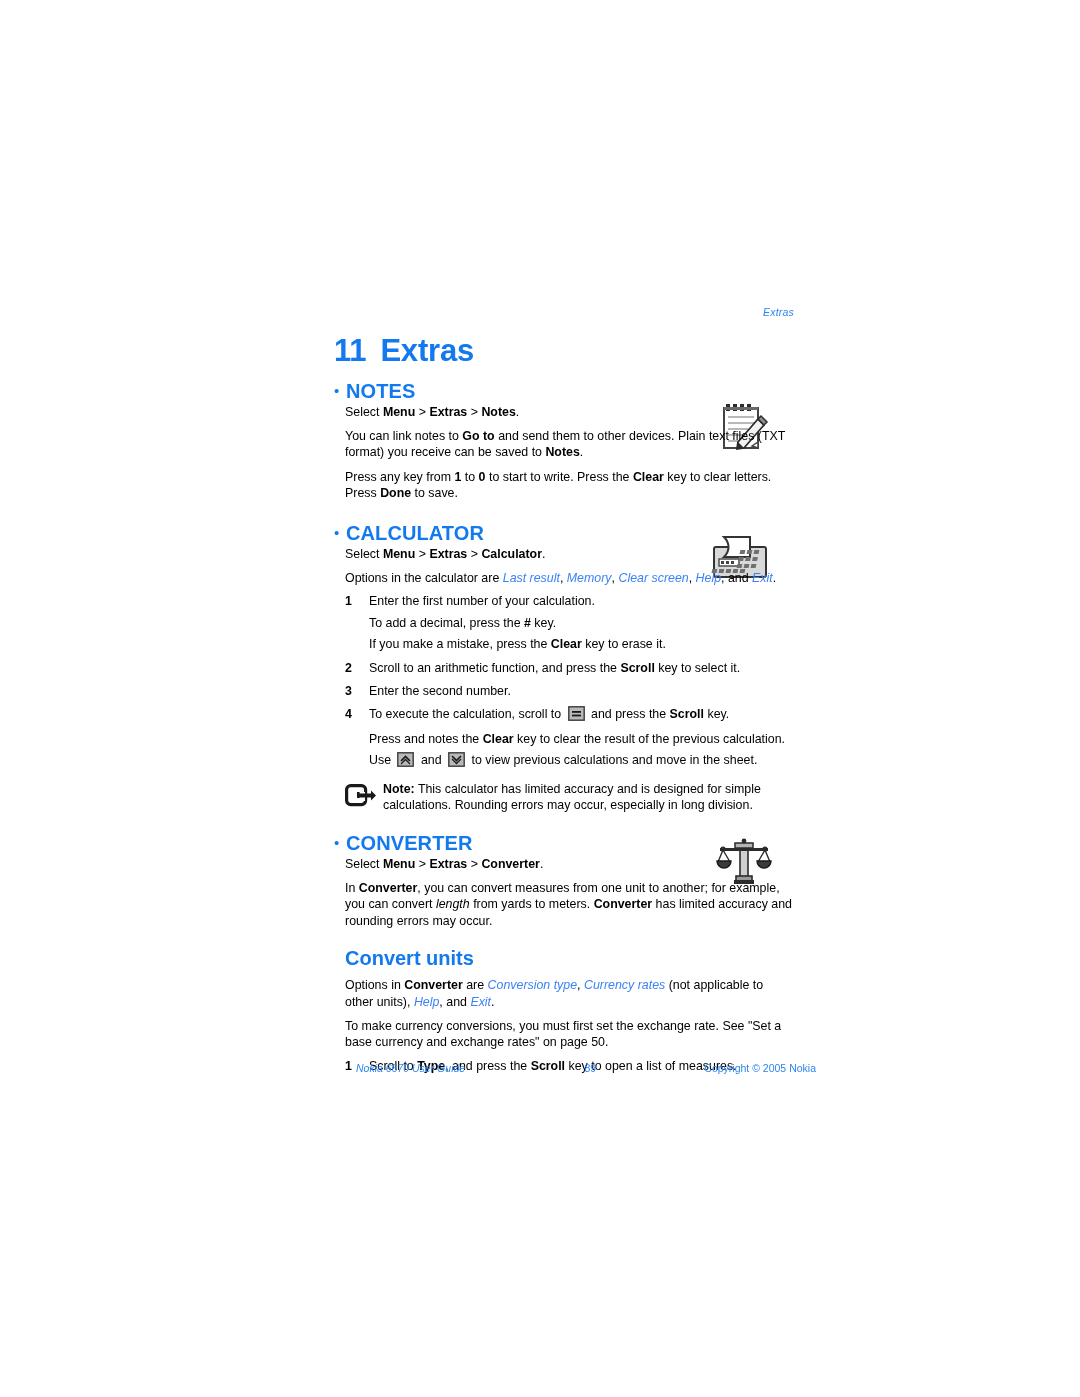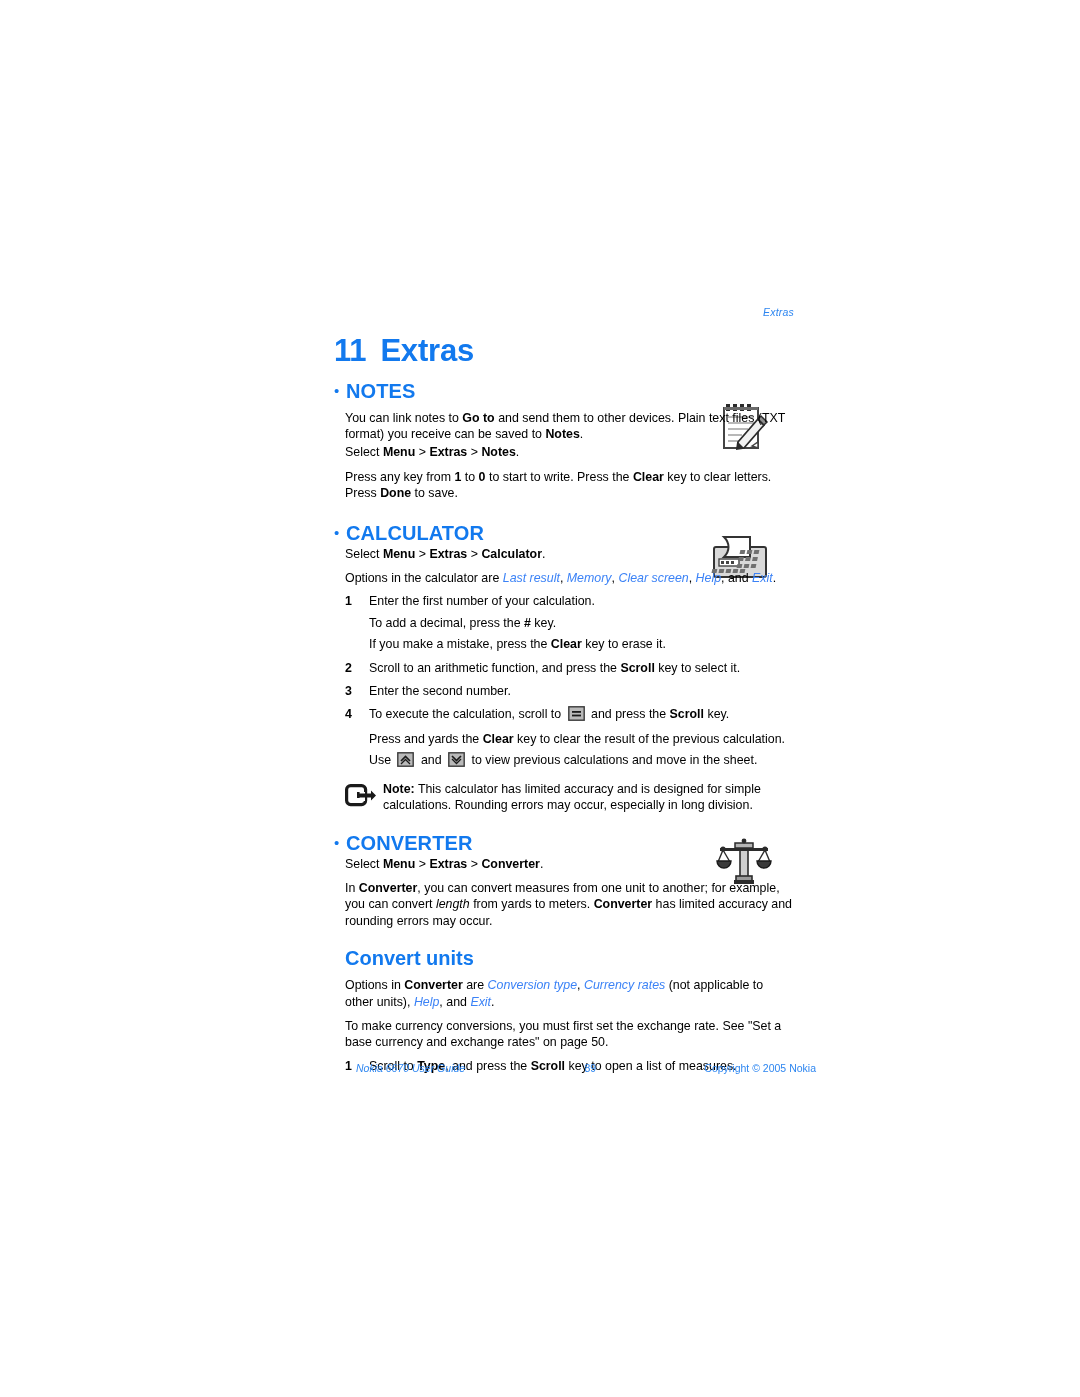--- a/index.html
+++ b/index.html
@@ -240,23 +240,23 @@
     <div class="chapter-title">
       <span class="num">11</span><span>Extras</span>
     </div>
 
     <div class="h1-row">
       <span class="bullet">•</span>
       <span class="h1">NOTES</span>
     </div>
 
     <div class="body-block">
+      <p class="t tight"><span>Select </span><b>Menu</b><span> &gt; </span><b>Extras</b><span> &gt; </span><b>Notes</b><span>.</span></p>
+
       <p class="t"><span>You can link notes to </span><b>Go to</b><span> and send them to other devices. Plain text files (TXT format) you receive can be saved to </span><b>Notes</b><span>.</span></p>
-
-      <p class="t tight"><span>Select </span><b>Menu</b><span> &gt; </span><b>Extras</b><span> &gt; </span><b>Notes</b><span>.</span></p>
 
       <p class="t"><span>Press any key from </span><b>1</b><span> to </span><b>0</b><span> to start to write. Press the </span><b>Clear</b><span> key to clear letters. Press </span><b>Done</b><span> to save.</span></p>
     </div>
 
     <div class="h1-row" style="margin-top:20px">
       <span class="bullet">•</span>
       <span class="h1">CALCULATOR</span>
     </div>
 
     <div class="body-block">
@@ -283,21 +283,21 @@
 
       <div class="step">
         <span class="n">4</span>
         <span class="s"><span>To execute the calculation, scroll to </span><span class="keyicon"><svg width="17" height="15" viewBox="0 0 17 15">
                 <rect x="0.8" y="0.8" width="15.4" height="13.4" fill="#b9b9b9" stroke="#3a3a3a" stroke-width="1.4"></rect>
                 <rect x="4" y="5" width="9" height="1.8" fill="#1a1a1a"></rect>
                 <rect x="4" y="8.6" width="9" height="1.8" fill="#1a1a1a"></rect>
               </svg></span><span> and press the </span><b>Scroll</b><span> key.</span></span>
       </div>
 
-      <div class="substep"><span>Press and yards the </span><b>Clear</b><span> key to clear the result of the previous calculation.</span></div>
+      <div class="substep"><span>Press and notes the </span><b>Clear</b><span> key to clear the result of the previous calculation.</span></div>
 
       <div class="substep"><span>Use </span><span class="keyicon"><svg width="17" height="15" viewBox="0 0 17 15">
               <rect x="0.8" y="0.8" width="15.4" height="13.4" fill="#b9b9b9" stroke="#3a3a3a" stroke-width="1.4"></rect>
               <polyline points="4,9 8.5,4.5 13,9" fill="none" stroke="#1a1a1a" stroke-width="1.7"></polyline>
               <polyline points="4,12 8.5,7.5 13,12" fill="none" stroke="#1a1a1a" stroke-width="1.3"></polyline>
             </svg></span><span> and </span><span class="keyicon"><svg width="17" height="15" viewBox="0 0 17 15">
               <rect x="0.8" y="0.8" width="15.4" height="13.4" fill="#b9b9b9" stroke="#3a3a3a" stroke-width="1.4"></rect>
               <polyline points="4,4 8.5,8.5 13,4" fill="none" stroke="#1a1a1a" stroke-width="1.7"></polyline>
               <polyline points="4,7 8.5,11.5 13,7" fill="none" stroke="#1a1a1a" stroke-width="1.3"></polyline>
             </svg></span><span> to view previous calculations and move in the sheet.</span></div>

